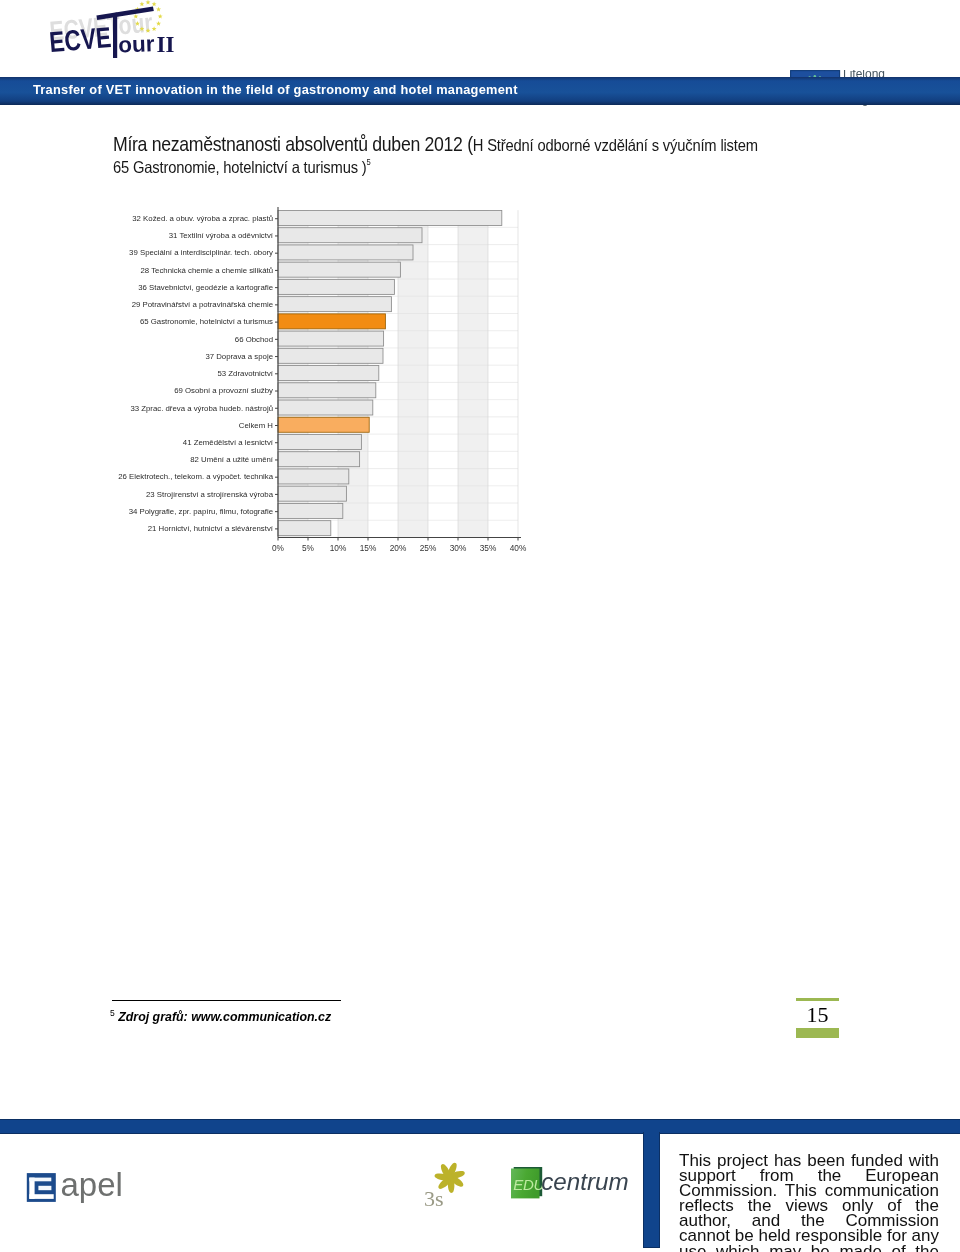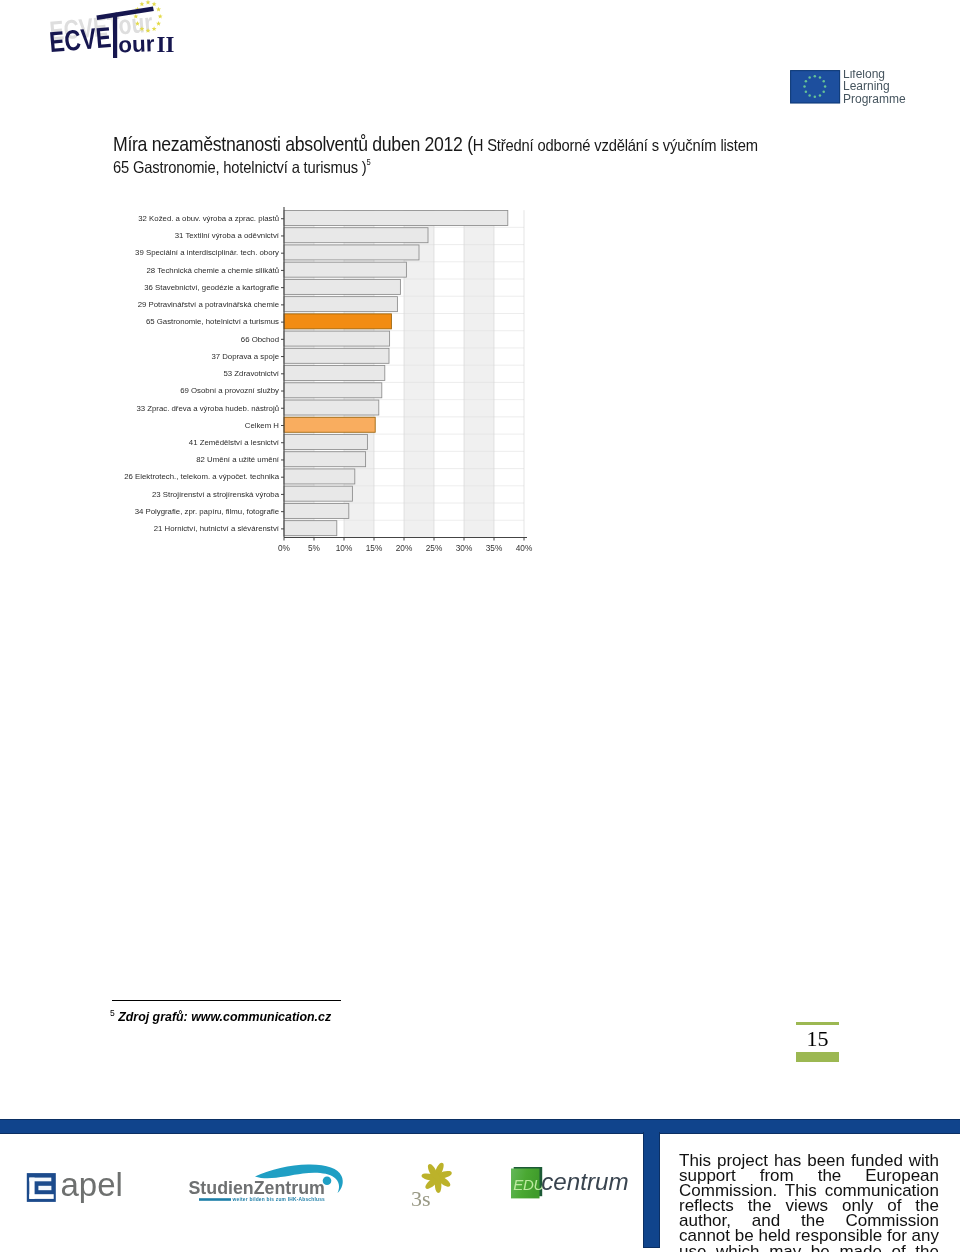--- a/index.html
+++ b/index.html
@@ -11,40 +11,40 @@
 .hdr-logo{position:absolute;left:28px;top:0px;width:160px;height:68px;}
 .llp{position:absolute;left:790px;top:24px;width:120px;height:40px;margin-top:46px;}
 .banner{position:absolute;left:0;top:77px;width:960px;height:28px;background:linear-gradient(to bottom,#13336b 0%,#164c97 14%,#185199 55%,#123f80 86%,#0d2a57 100%);}
 .banner span{position:absolute;left:33px;top:4.5px;font-size:12.8px;font-weight:bold;color:#ffffff;letter-spacing:0.02em;}
 
 
 .heading{position:absolute;left:113px;top:134px;width:722px;font-size:19.8px;color:#181818;line-height:21.3px;font-weight:normal;letter-spacing:-0.35px;transform:scaleX(0.894);transform-origin:0 0;}
 .heading .sm{font-size:16.5px;font-weight:normal;letter-spacing:-0.2px;}
 .heading sup{font-size:8.5px;vertical-align:super;line-height:0;font-weight:normal;}
 
-.chartbox{position:absolute;left:116px;top:196px;width:430px;height:362px;}
+.chartbox{position:absolute;left:110px;top:196px;width:430px;height:362px;}
 
 
 .fn-rule{position:absolute;left:112px;top:1000px;width:229px;height:0;border-top:1px solid #000;}
 .footnote{position:absolute;left:110px;top:1010px;font-size:12.4px;font-style:italic;font-weight:bold;color:#000;}
 .footnote sup{font-size:8.5px;vertical-align:super;line-height:0;font-style:normal;font-weight:normal;}
 
 
-.pg{position:absolute;left:796px;top:1022px;width:43px;text-align:center;}
+.pg{position:absolute;left:796px;top:998px;width:43px;text-align:center;}
 .pg .ln-top{height:2.5px;background:#9cb852;width:43px;}
 .pg .num{font-family:"Liberation Serif",serif;font-size:22px;color:#000;line-height:27.5px;}
 .pg .ln-bot{height:10px;background:#9cb852;width:43px;}
 
 
 .ft-bar{position:absolute;left:0;top:1119px;width:960px;height:13px;background:#10448c;border-top:1px solid #0b2f63;border-bottom:1px solid #0b2f63;}
 .ft-vbar{position:absolute;left:643px;top:1132px;width:15px;height:115px;background:#10448c;border-left:1px solid #0b2f63;border-right:1px solid #0b2f63;border-bottom:1px solid #0b2f63;}
 .disclaimer{position:absolute;left:679px;top:1153px;width:260px;font-size:17px;line-height:15.1px;color:#111;text-align:justify;text-align-last:justify;}
 .lg-apel{position:absolute;left:24.5px;top:1170.7px;width:100px;height:34px;text-align:right;}
 .lg-sz{position:absolute;left:188px;top:1148px;width:160px;height:56px;}
-.lg-3s{position:absolute;left:411px;top:1152px;width:48px;height:58px;text-align:right;}
+.lg-3s{position:absolute;left:424px;top:1152px;width:48px;height:58px;text-align:right;}
 .lg-edu{position:absolute;left:511.4px;top:1167.4px;width:120px;height:34px;font-style:italic;}
 </style>
 </head>
 <body>
 
 <div class="page">
 
 <div class="hdr-logo">
  <svg width="160" height="68" viewBox="0 0 160 68" xmlns="http://www.w3.org/2000/svg">
 
@@ -100,20 +100,23 @@
           <circle cx="14.50" cy="16.50" r="1.25"></circle>
           <circle cx="15.88" cy="11.35" r="1.25"></circle>
           <circle cx="19.65" cy="7.58" r="1.25"></circle>
         </g>
   <text x="53" y="8.3" font-family="Liberation Sans, sans-serif" font-size="12" fill="#46555f">Lifelong</text>
   <text x="53" y="20.3" font-family="Liberation Sans, sans-serif" font-size="12" fill="#46555f">Learning</text>
   <text x="53" y="32.7" font-family="Liberation Sans, sans-serif" font-size="12" fill="#46555f">Programme</text>
  </svg>
 </div>
 
+<div class="banner">
+ <span>Transfer of VET innovation in the field of gastronomy and hotel management</span>
+</div>
 
 <div class="heading">
  <span>Míra nezaměstnanosti absolventů duben 2012 (</span><span class="sm">H Střední odborné vzdělání s výučním listem 65 Gastronomie, hotelnictví a turismus )</span><sup>5</sup>
 </div>
 
 <div class="chartbox">
  <svg id="chart" width="430" height="362" viewBox="0 0 430 362" xmlns="http://www.w3.org/2000/svg">
         <rect x="168" y="14.1" width="30" height="327.4" fill="#f0f0f0"></rect>
         <rect x="228" y="14.1" width="30" height="327.4" fill="#f0f0f0"></rect>
         <rect x="288" y="14.1" width="30" height="327.4" fill="#f0f0f0"></rect>
@@ -245,29 +248,20 @@
    <rect x="1.8" y="2.1" width="29.0" height="28.8" fill="#1c4b8c"></rect>
    <rect x="4.3" y="6.6" width="5.3" height="21.3" fill="#ffffff"></rect>
    <rect x="4.3" y="6.6" width="22.0" height="3.7" fill="#f4f8fc"></rect>
    <rect x="4.3" y="23.2" width="24.4" height="4.7" fill="#ffffff"></rect>
    <rect x="13.4" y="14.8" width="13.0" height="4.4" fill="#f4f8fc"></rect>
   </g>
   <text x="35.5" y="24.5" font-family="Liberation Sans, sans-serif" font-size="33" fill="#6e706f">apel</text>
  </svg>
 </div>
 
-<div class="lg-sz">
- <svg width="160" height="56" viewBox="0 0 160 56" xmlns="http://www.w3.org/2000/svg">
-  <path d="M67 28.5 C82 21.5 102 17 120 16.6 C138 16.2 150 20.4 153.5 28 C156.4 34.3 154.0 41 149.5 45 C152.2 39.4 151.6 33.2 146.2 29.4 C140 25 128 23.9 115 25.6 C99 27.7 80.5 33.1 67 28.5 Z" fill="#1f9fc4"></path>
-  <circle cx="139" cy="32.8" r="4.3" fill="#1f9fc4"></circle>
-  <text x="0.5" y="46.3" font-family="Liberation Sans, sans-serif" font-size="17.8" font-weight="bold" fill="#6e7071">StudienZentrum</text>
-  <rect x="11" y="50.2" width="32" height="2.6" fill="#1f7fa8"></rect>
-  <text x="44.5" y="52.8" font-family="Liberation Sans, sans-serif" font-size="4.85" font-weight="bold" fill="#1f7fa8" letter-spacing="0.22">weiter bilden bis zum IHK-Abschluss</text>
- </svg>
-</div>
 
 <div class="lg-3s">
  <svg width="48" height="58" viewBox="0 0 48 58" xmlns="http://www.w3.org/2000/svg">
   <g id="pinwheel" fill="#bcb22a">
           <path d="M-2.6 2.2 C-2.0 -3.6 2.8 -9.6 8.4 -11.4 C10.6 -12.1 12.2 -10.4 11.3 -8.4 C9.0 -3.4 3.0 -0.4 0.4 3.4 Z" transform="translate(26,25.5) rotate(-25)"></path>
           <path d="M-2.6 2.2 C-2.0 -3.6 2.8 -9.6 8.4 -11.4 C10.6 -12.1 12.2 -10.4 11.3 -8.4 C9.0 -3.4 3.0 -0.4 0.4 3.4 Z" transform="translate(26,25.5) rotate(26.42857142857143)"></path>
           <path d="M-2.6 2.2 C-2.0 -3.6 2.8 -9.6 8.4 -11.4 C10.6 -12.1 12.2 -10.4 11.3 -8.4 C9.0 -3.4 3.0 -0.4 0.4 3.4 Z" transform="translate(26,25.5) rotate(77.85714285714286)"></path>
           <path d="M-2.6 2.2 C-2.0 -3.6 2.8 -9.6 8.4 -11.4 C10.6 -12.1 12.2 -10.4 11.3 -8.4 C9.0 -3.4 3.0 -0.4 0.4 3.4 Z" transform="translate(26,25.5) rotate(129.28571428571428)"></path>
           <path d="M-2.6 2.2 C-2.0 -3.6 2.8 -9.6 8.4 -11.4 C10.6 -12.1 12.2 -10.4 11.3 -8.4 C9.0 -3.4 3.0 -0.4 0.4 3.4 Z" transform="translate(26,25.5) rotate(180.71428571428572)"></path>
           <path d="M-2.6 2.2 C-2.0 -3.6 2.8 -9.6 8.4 -11.4 C10.6 -12.1 12.2 -10.4 11.3 -8.4 C9.0 -3.4 3.0 -0.4 0.4 3.4 Z" transform="translate(26,25.5) rotate(232.14285714285717)"></path>

